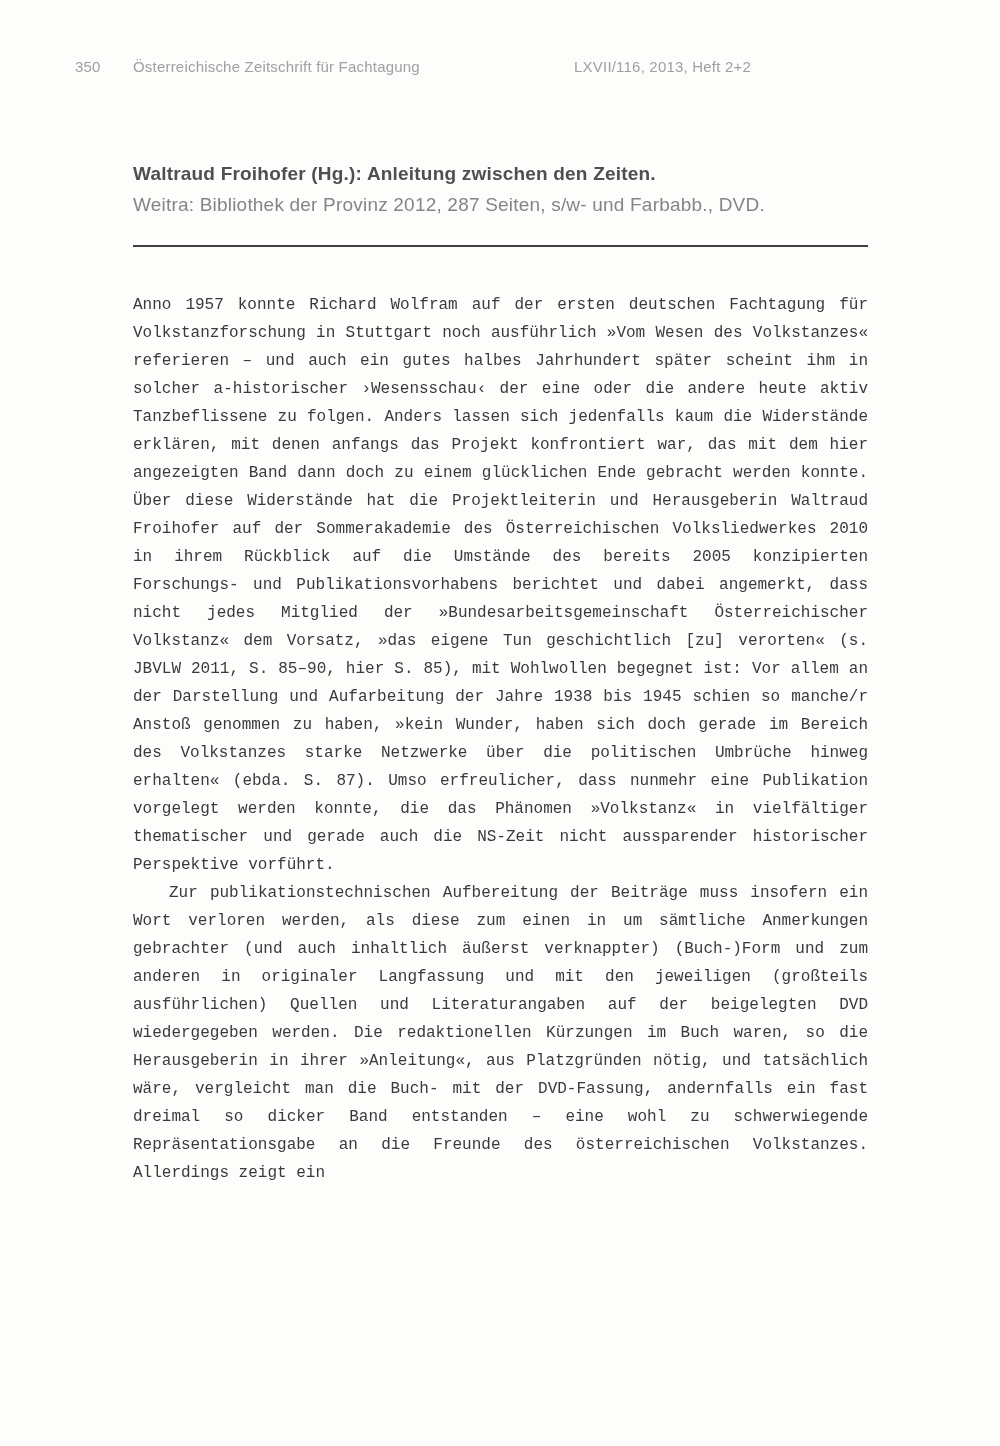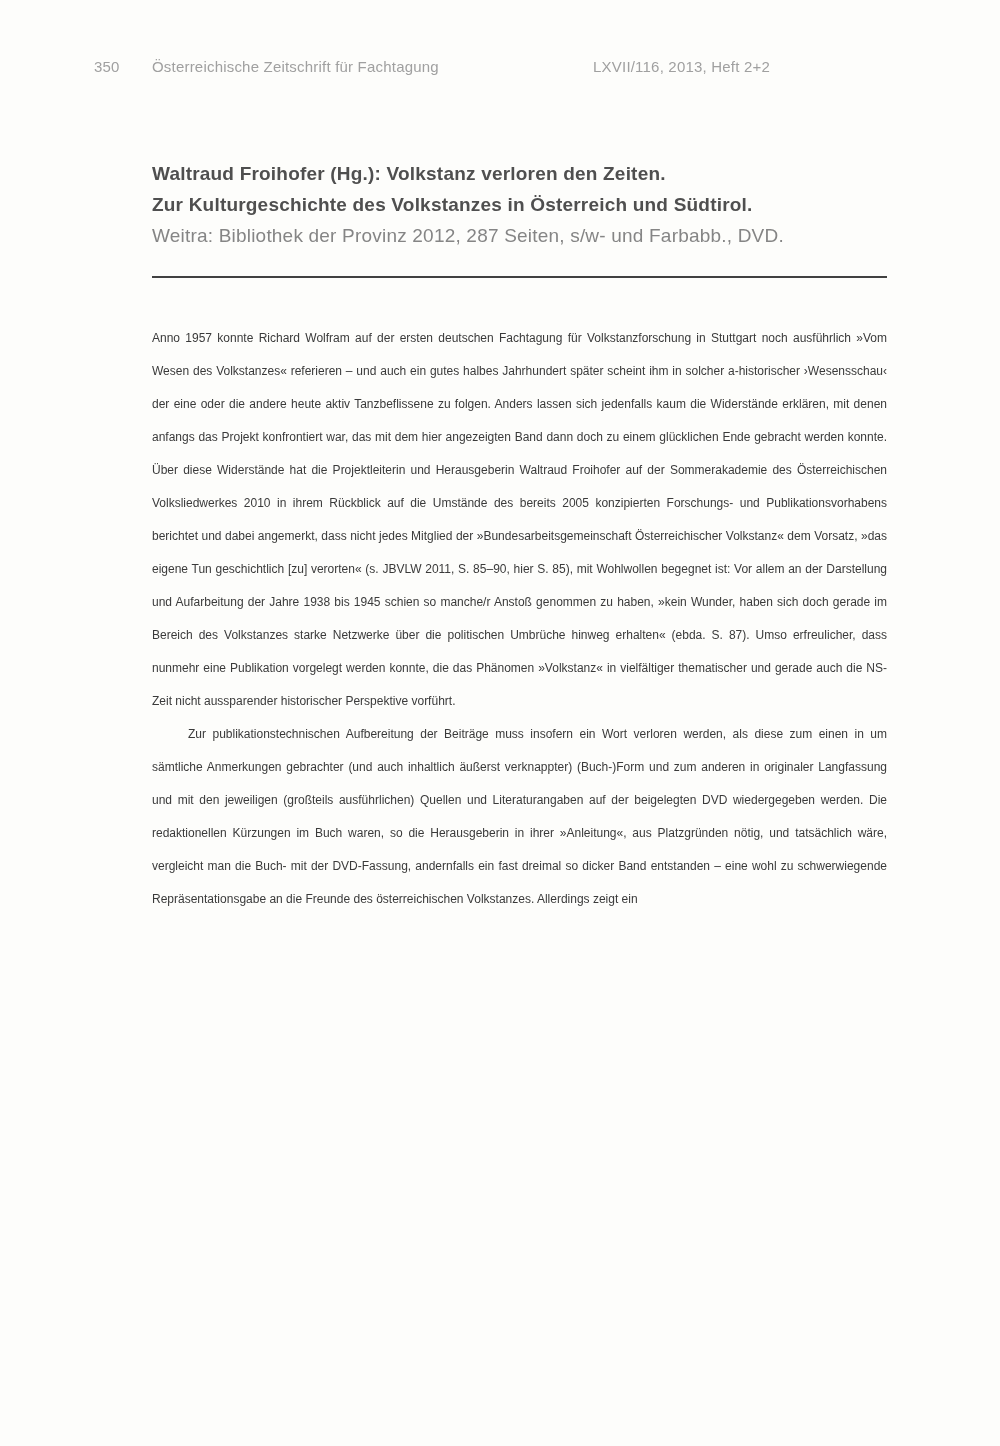--- a/index.html
+++ b/index.html
@@ -16,21 +16,20 @@
     width:1000px;
     height:1446px;
     background:var(--page-background);
     font-family:"Liberation Sans", sans-serif;
   }
   .page{
     position:relative;
     width:883px;
     height:1446px;
     overflow:hidden;
-    margin-left:19px;
   }
   
   .page-header{
     position:absolute;
     top:58px;
     left:75px;
     right:132px;
     display:flex;
     align-items:baseline;
     font-size:15px;
@@ -65,23 +64,23 @@
   }
   .rule{
     border:none;
     border-top:2px solid var(--rule);
     margin:25px 0 0 0;
     width:735px;
   }
   
   .body-text{
     margin-top:44px;
-    font-family:Liberation Sans, sans-serif;
-    font-size:12px;
-    line-height:33px;
+    font-family:Liberation Mono, monospace;
+    font-size:16px;
+    line-height:28px;
     color:var(--body-text);
     text-align:justify;
     hyphens:auto;
     -webkit-hyphens:auto;
   }
   .body-text p{
     margin:0;
   }
   .body-text p.indent{
     text-indent:36px;
@@ -95,22 +94,21 @@
   <header class="page-header">
     <span class="page-number">350</span>
     <span class="journal-title">Österreichische Zeitschrift für Fachtagung</span>
     <span class="spacer"></span>
     <span class="issue-info">LXVII/116, 2013, Heft 2+2</span>
   </header>
 
   <main class="content">
 
     <section class="review-heading">
-      <p class="strong">Waltraud Froihofer (Hg.): Volkstanz verloren den Zeiten.</p>
-      <p class="strong">Zur Kulturgeschichte des Volkstanzes in Österreich und Südtirol.</p>
+      <p class="strong">Waltraud Froihofer (Hg.): Anleitung zwischen den Zeiten.</p>
       <p class="light">Weitra: Bibliothek der Provinz 2012, 287 Seiten, s/w- und Farbabb., DVD.</p>
     </section>
 
     <hr class="rule">
 
     <article class="body-text" lang="de">
       <p>Anno 1957 konnte Richard Wolfram auf der ersten deutschen Fachtagung für Volkstanzforschung in Stuttgart noch ausführlich »Vom Wesen des Volkstanzes« referieren – und auch ein gutes halbes Jahrhundert später scheint ihm in solcher a-historischer ›Wesensschau‹ der eine oder die andere heute aktiv Tanzbeflissene zu folgen. Anders lassen sich jedenfalls kaum die Widerstände erklären, mit denen anfangs das Projekt konfrontiert war, das mit dem hier angezeigten Band dann doch zu einem glücklichen Ende gebracht werden konnte. Über diese Widerstände hat die Projektleiterin und Herausgeberin Waltraud Froihofer auf der Sommerakademie des Österreichischen Volksliedwerkes 2010 in ihrem Rückblick auf die Umstände des bereits 2005 konzipierten Forschungs- und Publikationsvorhabens berichtet und dabei angemerkt, dass nicht jedes Mitglied der »Bundesarbeitsgemeinschaft Österreichischer Volkstanz« dem Vorsatz, »das eigene Tun geschichtlich [zu] verorten« (s. JBVLW 2011, S. 85–90, hier S. 85), mit Wohlwollen begegnet ist: Vor allem an der Darstellung und Aufarbeitung der Jahre 1938 bis 1945 schien so manche/r Anstoß genommen zu haben, »kein Wunder, haben sich doch gerade im Bereich des Volkstanzes starke Netzwerke über die politischen Umbrüche hinweg erhalten« (ebda. S. 87). Umso erfreulicher, dass nunmehr eine Publikation vorgelegt werden konnte, die das Phänomen »Volkstanz« in vielfältiger thematischer und gerade auch die NS-Zeit nicht aussparender historischer Perspektive vorführt.</p>
       <p class="indent">Zur publikationstechnischen Aufbereitung der Beiträge muss insofern ein Wort verloren werden, als diese zum einen in um sämtliche Anmerkungen gebrachter (und auch inhaltlich äußerst verknappter) (Buch-)Form und zum anderen in originaler Langfassung und mit den jeweiligen (großteils ausführlichen) Quellen und Literaturangaben auf der beigelegten DVD wiedergegeben werden. Die redaktionellen Kürzungen im Buch waren, so die Herausgeberin in ihrer »Anleitung«, aus Platzgründen nötig, und tatsächlich wäre, vergleicht man die Buch- mit der DVD-Fassung, andernfalls ein fast dreimal so dicker Band entstanden – eine wohl zu schwerwiegende Repräsentationsgabe an die Freunde des österreichischen Volkstanzes. Allerdings zeigt ein</p>
     </article>
 

